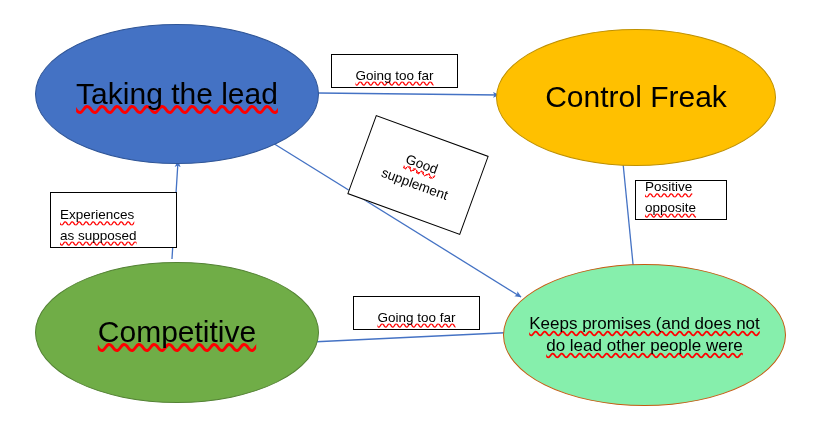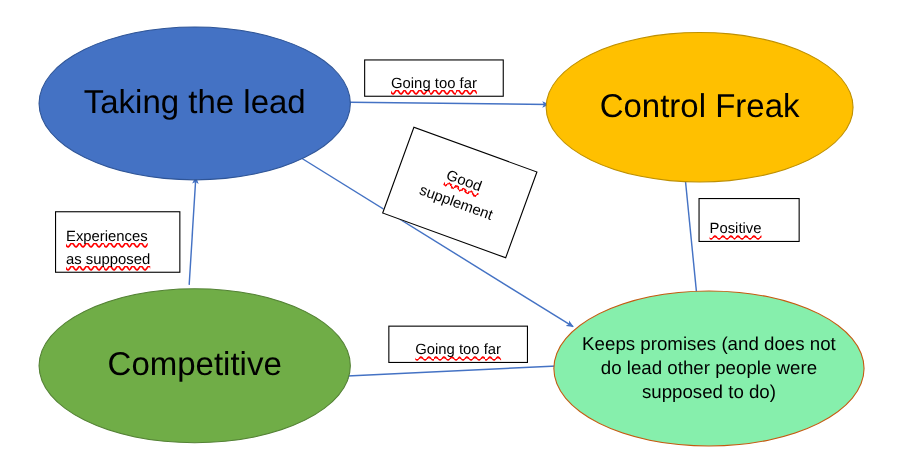--- a/index.html
+++ b/index.html
@@ -28,20 +28,21 @@
     box-sizing: border-box;
     display: flex;
     align-items: center;
     justify-content: center;
     text-align: center;
   }
   .node-text {
     color: #000000;
     line-height: 1.28;
     padding: 0 8px;
+    text-decoration: underline;
     text-decoration-color: #ff0000;
     text-decoration-style: wavy;
     text-decoration-skip-ink: none;
     text-underline-offset: 1px;
   }
   .node-text.nospell {
     text-decoration: none;
   }
   #node-taking-the-lead {
     left: 35px; top: 24px; width: 284px; height: 140px;
@@ -89,21 +90,21 @@
     text-decoration-skip-ink: none;
     text-underline-offset: 1px;
   }
   .label-box .ltext.nospell {
     text-decoration: none;
   }
   .label-box.centered { align-items: center; }
   .label-box.centered .ltext { padding: 0; }
 
   #label-going-too-far-top { left: 331px; top: 54px; width: 127px; height: 34px; align-items: center; }
-  #label-experiences-as-difficult { left: 50px; top: 192px; width: 114px; height: 56px; }
+  #label-experiences-as-difficult { left: 50px; top: 192px; width: 127px; height: 56px; }
   #label-positive-opposite { left: 635px; top: 180px; width: 92px; height: 40px; }
   #label-going-too-far-bottom { left: 353px; top: 296px; width: 127px; height: 34px; align-items: center; }
 
   #label-good-supplement {
     left: 358px; top: 133px; width: 120px; height: 84px;
     transform: rotate(20deg);
     transform-origin: center center;
     align-items: center;
     justify-content: center;
     text-align: center;
@@ -142,35 +143,35 @@
   </div>
 
   <div class="node" id="node-competitive">
     <span class="node-text">Competitive</span>
   </div>
 
   <div class="node" id="node-keeps-promises">
     <div>
       <div class="node-text">Keeps promises (and does not</div>
       <div class="node-text">do lead other people were</div>
-      <div class="node-text">supposed to do)</div>
     </div>
   </div>
 
   <div class="label-box centered" id="label-going-too-far-top">
     <span class="ltext">Going too far</span>
   </div>
 
   <div class="label-box" id="label-experiences-as-difficult">
     <span class="ltext">Experiences</span>
     <span class="ltext">as supposed</span>
   </div>
 
   <div class="label-box" id="label-positive-opposite">
     <span class="ltext">Positive</span>
+    <span class="ltext">opposite</span>
   </div>
 
   <div class="label-box" id="label-good-supplement">
     <span class="ltext">Good</span>
     <span class="ltext nospell">supplement</span>
   </div>
 
   <div class="label-box centered" id="label-going-too-far-bottom">
     <span class="ltext">Going too far</span>
   </div>

